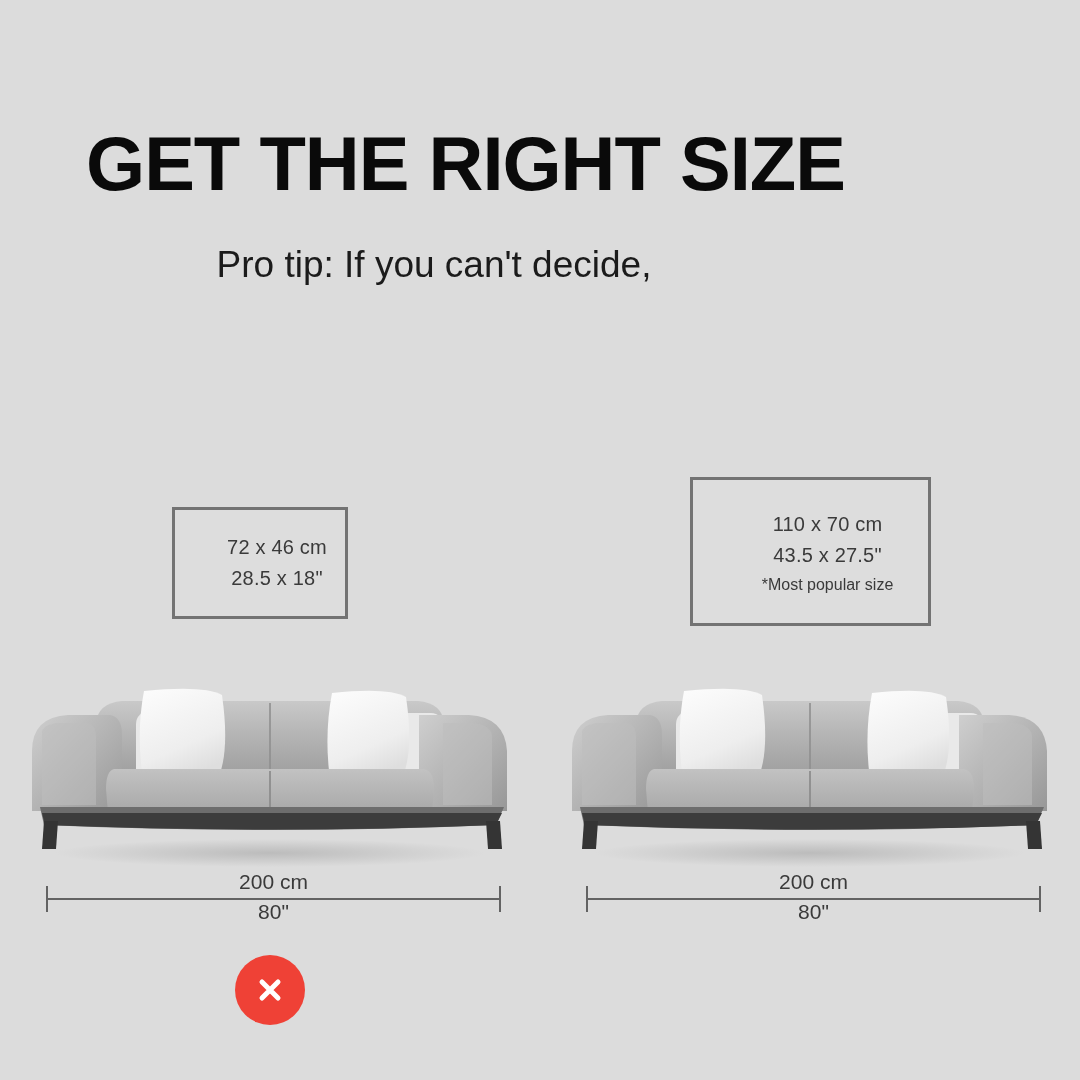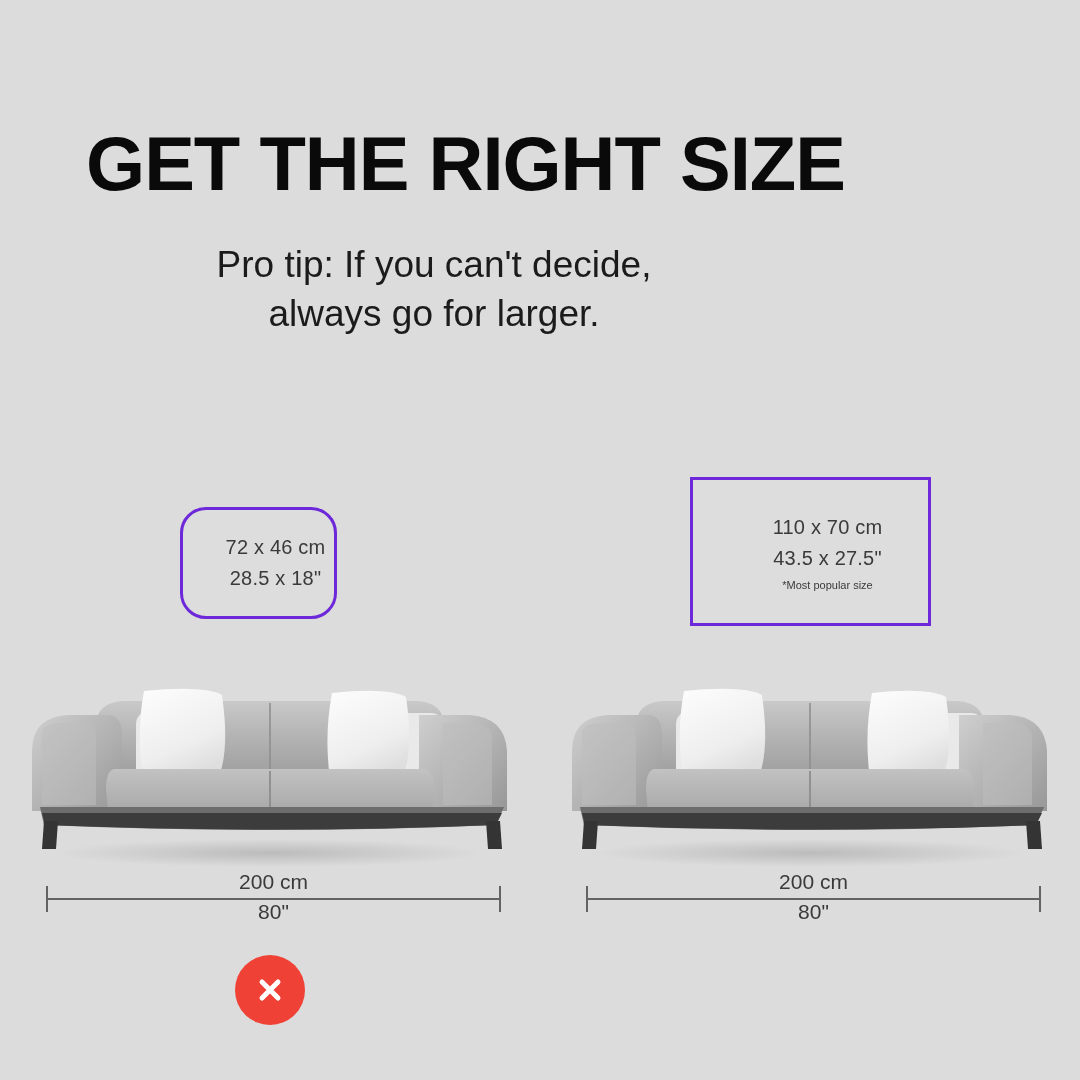--- a/index.html
+++ b/index.html
@@ -33,37 +33,37 @@
   .subtitle .line { display:block; }
 
   
   .col { position:absolute; top:0; width:540px; height:1080px; }
   .col.left  { left:0; }
   .col.right { left:540px; }
 
   
   .frame {
     position:absolute;
-    border:3px solid #6d28d9;
+    border:3px solid #737373;
     background:rgba(255,255,255,0.05);
     display:flex;
     flex-direction:column;
     align-items:center;
     justify-content:center;
     color:#3c3c3c;
     padding-left:34px;
   }
-  .frame-small { left:180px; top:507px; width:157px; height:112px;border-radius:26px; }
+  .frame-small { left:172px; top:507px; width:176px; height:112px; }
   .frame-large { left:150px; top:477px; width:241px; height:149px; }
   .frame .dim {
     font-size:20px; font-weight:400; line-height:1.55; color:#3a3a3a;
     letter-spacing:0.2px; white-space:nowrap;
   }
   .frame .note {
-    font-size:11px; color:#3a3a3a; margin-top:5px; white-space:nowrap;
+    font-size:16px; color:#3a3a3a; margin-top:5px; white-space:nowrap;
   }
 
   
   .sofa-wrap { position:absolute; left:18px; top:655px; width:505px; height:215px; }
   .sofa-svg { display:block; width:505px; height:215px; }
 
   
   .measure { position:absolute; left:46px; top:875px; width:455px; height:46px; }
   .measure .bar { position:absolute; left:0; top:23px; width:455px; height:2px; background:#636363; }
   .measure .cap { position:absolute; top:11px; width:2px; height:26px; background:#636363; }
@@ -88,21 +88,20 @@
   .badge.no  { left:235px; background:#ef4136; }
   .badge svg { display:block; }
 </style>
 </head>
 <body>
 
 <div class="headline">GET THE RIGHT SIZE</div>
 
 <div class="subtitle">
   <span class="line">Pro tip: If you can't decide,</span>
-  <span class="line">always go for larger.</span>
 </div>
 
 <div class="col left">
 
   <div class="frame frame-small">
     <div class="dim">72 x 46 cm</div>
     <div class="dim">28.5 x 18"</div>
   </div>
 
   <div class="sofa-wrap">

